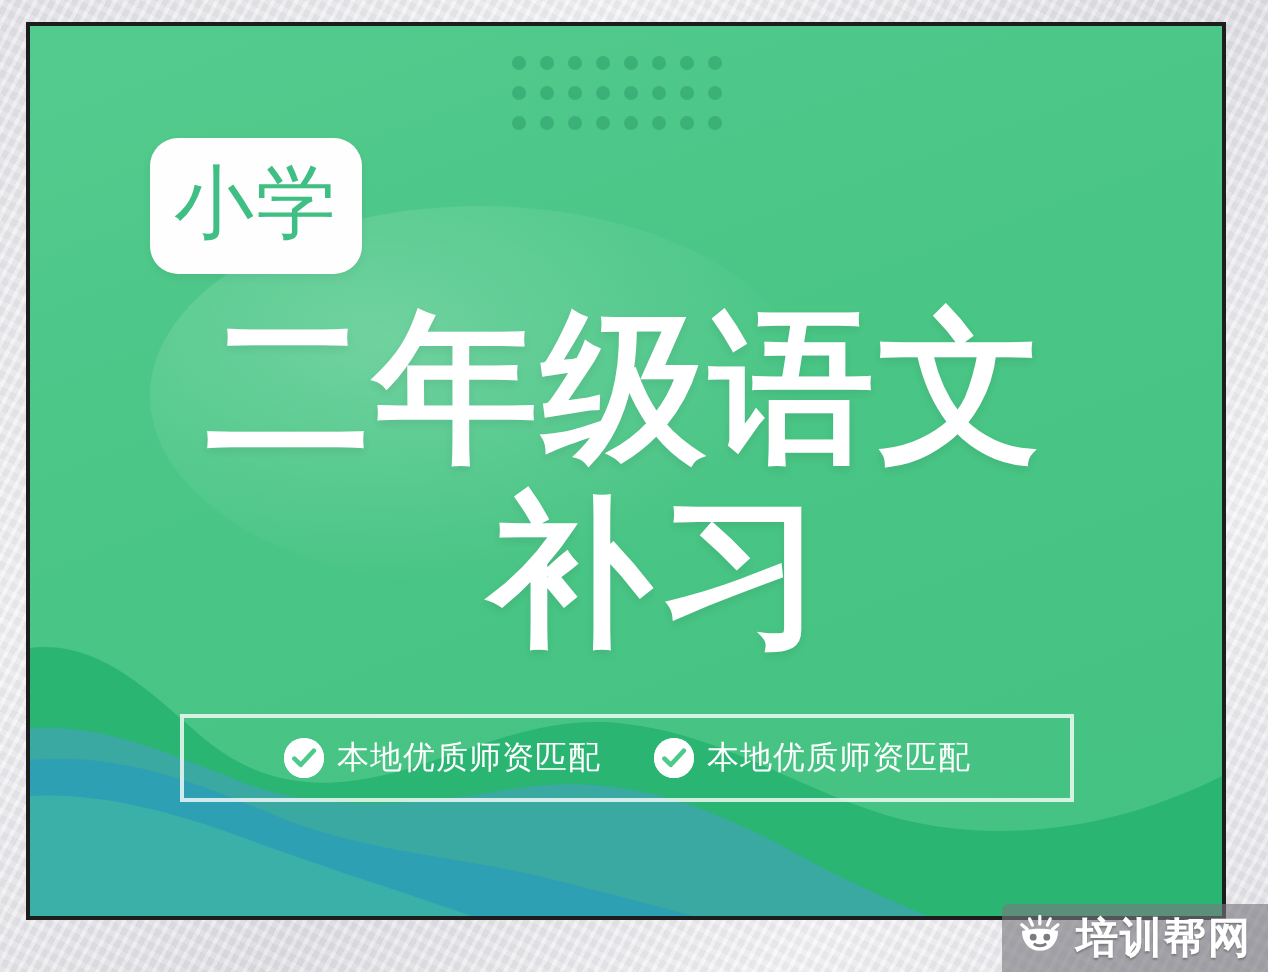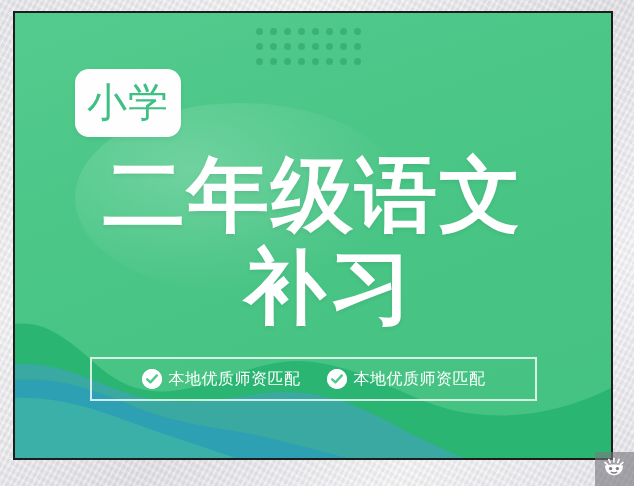--- a/index.html
+++ b/index.html
@@ -309,15 +309,16 @@
           <path d="M2.9 6.4 L5.6 8.6" stroke="#ffffff" stroke-width="1.6" stroke-linecap="round"></path>
           <path d="M21.0 6.4 L18.3 8.6" stroke="#ffffff" stroke-width="1.6" stroke-linecap="round"></path>
           <path d="M3.0 9.6 C3.0 9.6 6.0 8.4 12.0 8.4 C18.0 8.4 21.0 9.6 21.0 9.6
                    C21.0 15.4 17.0 19.4 12.0 19.4 C7.0 19.4 3.0 15.4 3.0 9.6 Z"></path>
         </g>
         <circle cx="8.6" cy="12.6" r="1.7" fill="#7b7b81"></circle>
         <circle cx="15.4" cy="12.6" r="1.7" fill="#7b7b81"></circle>
         <path d="M9.4 16.2 C10.4 17.1 13.6 17.1 14.6 16.2" fill="none" stroke="#7b7b81" stroke-width="1.5" stroke-linecap="round"></path>
       </svg>
     </span>
+    <span class="wm-label">培训帮网</span>
   </div>
 
 </div>
 
 </body></html>

